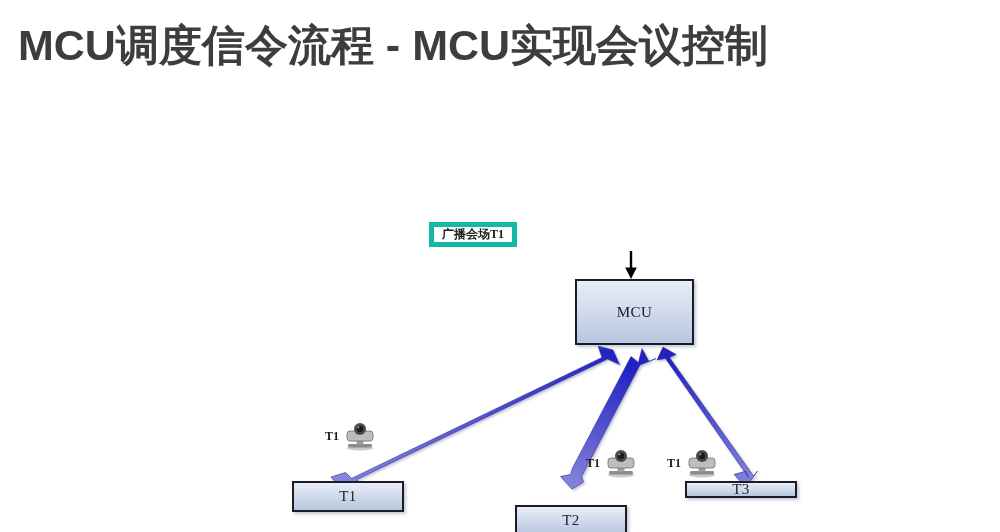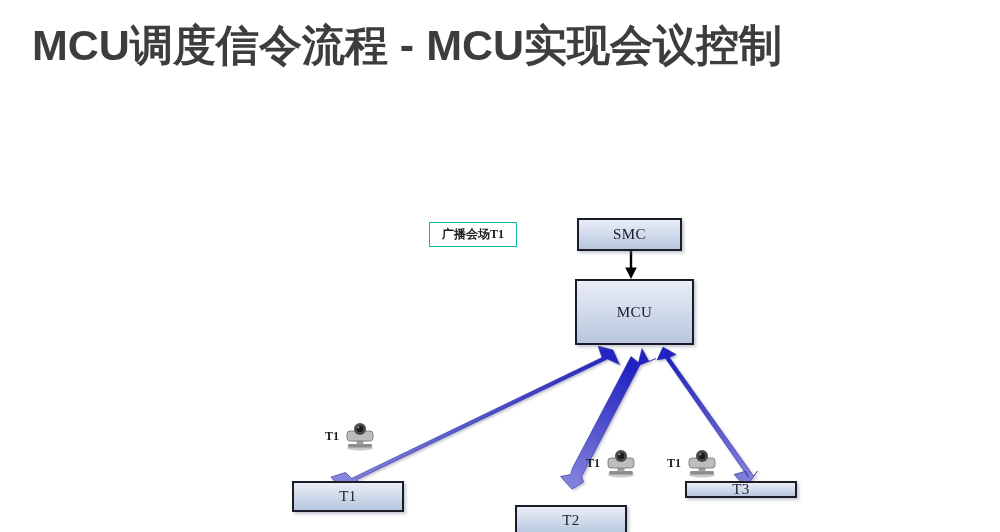--- a/index.html
+++ b/index.html
@@ -31,21 +31,20 @@
     width: 964px;
     height: 62px;
     font-family: "Liberation Sans", sans-serif;
     font-size: 43px;
     font-weight: bold;
     color: #3d3d3d;
     letter-spacing: 0px;
     white-space: nowrap;
     line-height: 62px;
     text-shadow: 0 1px 0 rgba(255,255,255,0.6);
-    margin-left: 14px;
   }
 
   
   #diagram {
     position: absolute;
     left: 0;
     top: 0;
     width: 1000px;
     height: 532px;
   }
@@ -74,21 +73,21 @@
   #node-t3  { left: 685px; top: 481px; width: 112px; height: 17px; }
 
   
   #label-broadcast {
     position: absolute;
     left: 429px;
     top: 222px;
     width: 88px;
     height: 25px;
     box-sizing: border-box;
-    border: 1px solid #14b8a6;
+    border: 5px solid #14b8a6;
     background: #ffffff;
     display: flex;
     align-items: center;
     justify-content: center;
     font-family: "Liberation Serif", serif;
     font-weight: bold;
     font-size: 12px;
     color: #1b1b1b;
     z-index: 6;
   }
@@ -170,21 +169,20 @@
                          656,358.5 640,365 581.5,476.5 583.5,482"></polygon>
       </g>
 
       <g filter="url(#softShadow)">
         <polygon fill="url(#gradT3)" stroke="#2a2a9c" stroke-width="0.6" points="746,487 734,474.5 746,471 748.5,477.5
                          665.5,358.5 657,360 663,347 676,354.5
                          669.5,357.5 753.5,476 757.5,471"></polygon>
       </g>
     </svg>
 
-    <div class="node-box" id="node-smc">SMC</div>
 
     <div class="node-box" id="node-mcu">MCU</div>
 
     <div class="node-box" id="node-t1">T1</div>
 
     <div class="node-box" id="node-t2">T2</div>
 
     <div class="node-box" id="node-t3">T3</div>
 
     <div id="label-broadcast">广播会场T1</div>

